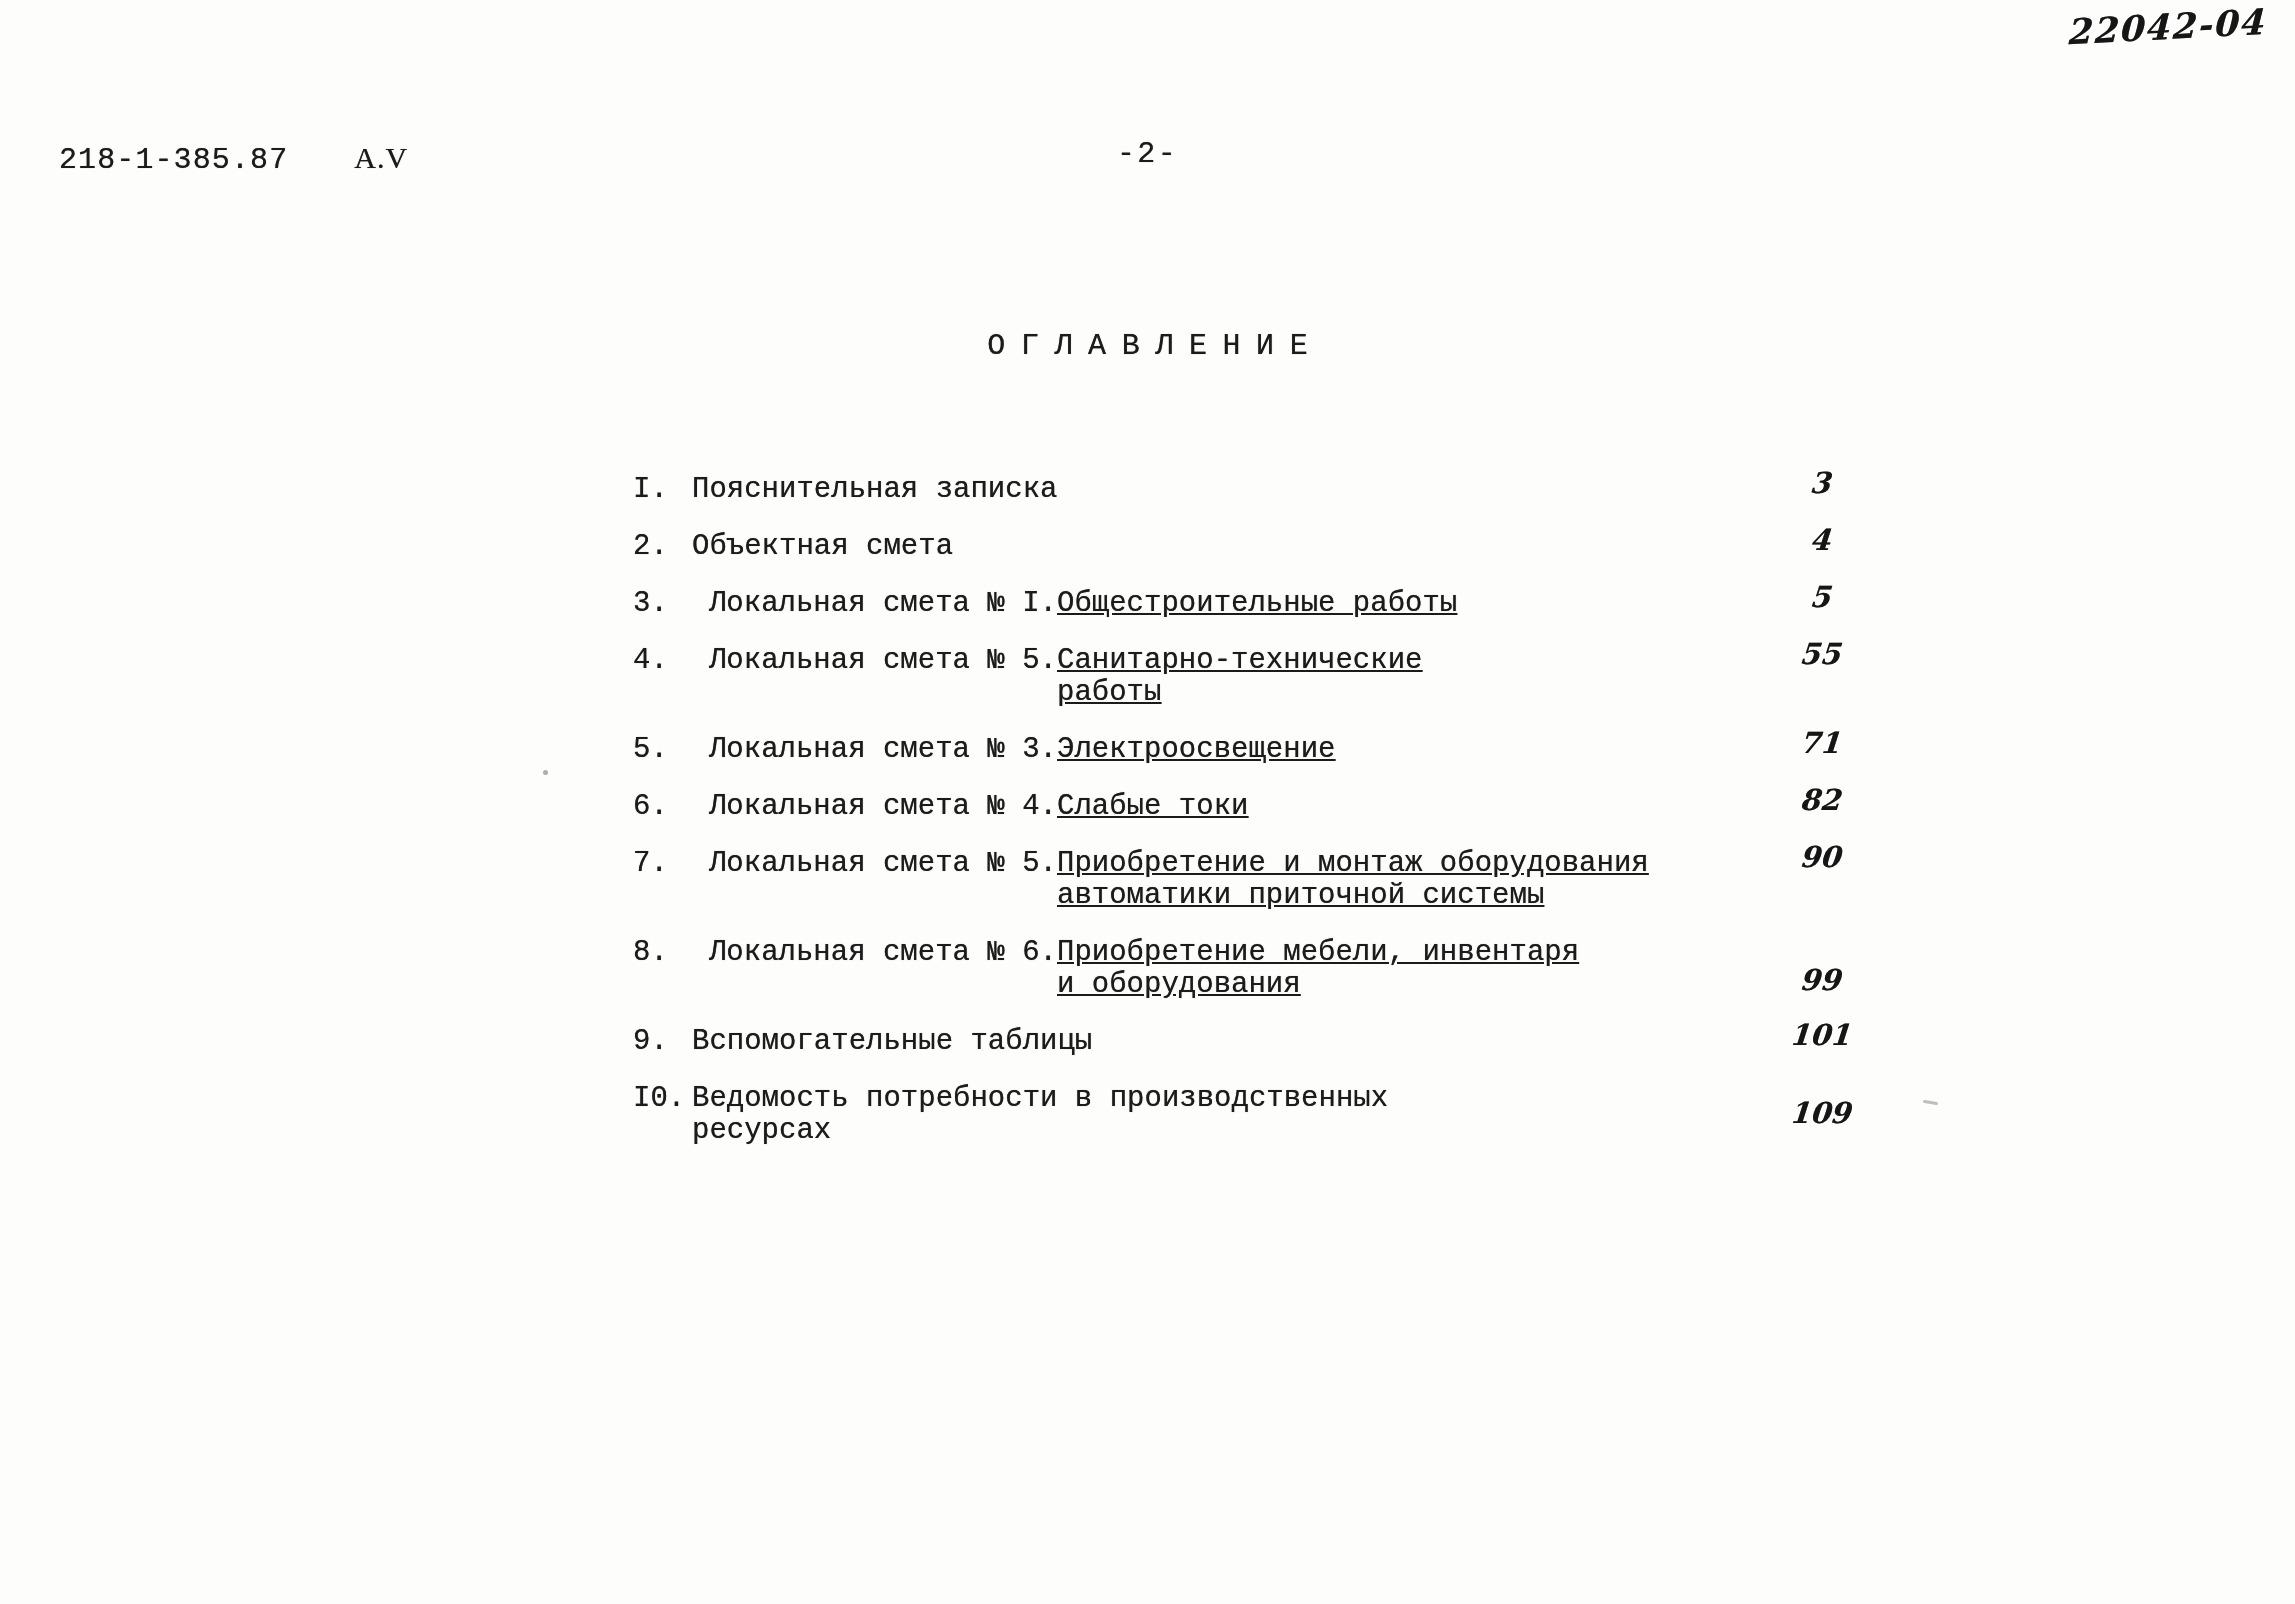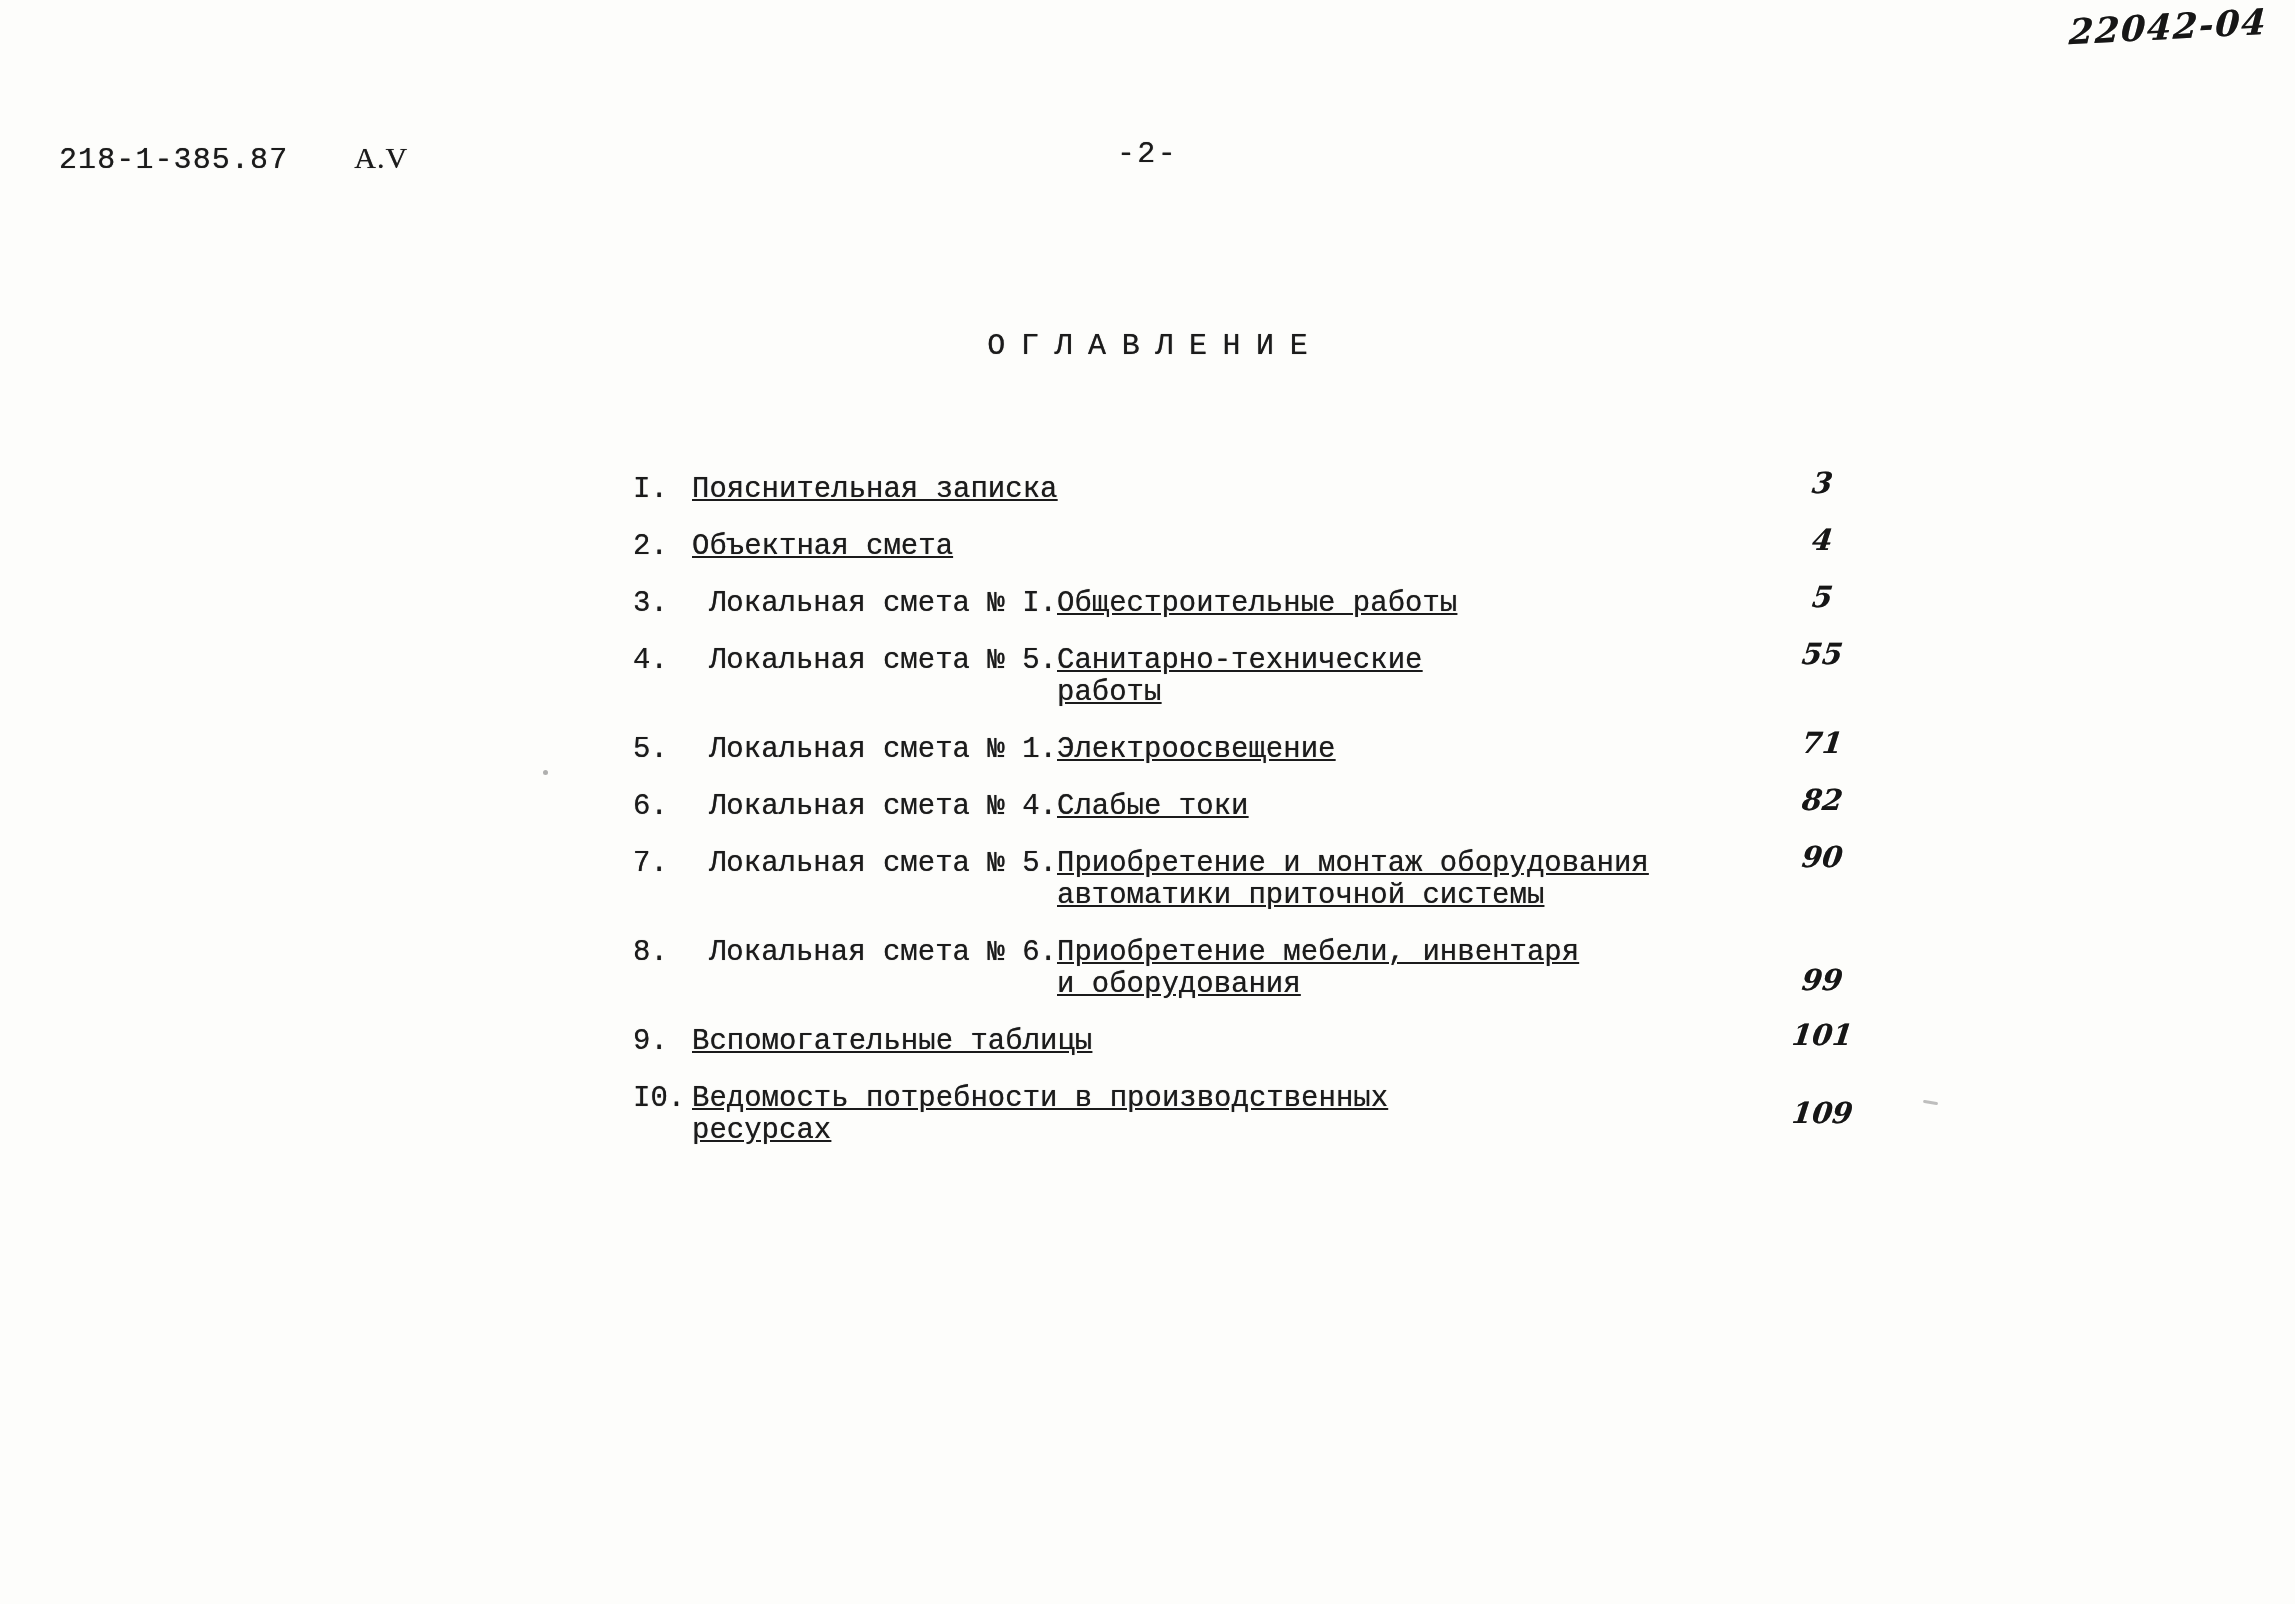--- a/index.html
+++ b/index.html
@@ -47,21 +47,21 @@
   
   .toc{position:absolute;left:633px;top:474px;width:1236px;}
   .toc-row{
     display:flex;align-items:flex-start;
     margin-bottom:25px;
     font-size:29px;line-height:32px;
   }
   .toc-row .num{flex:none;width:59px;}
   .toc-row .label{white-space:pre-line;}
   .toc-row.two-col .label{flex:none;width:365px;text-align:right;}
-  .toc-row:not(.two-col) .label{flex:1;text-decoration:underline;}
+  .toc-row:not(.two-col) .label{flex:1;}
   .toc-row .desc{flex:1;white-space:pre-line;text-decoration:underline;}
   .toc-row .pg{
     flex:none;width:93px;text-align:center;
     font-family:"DejaVu Serif",serif;font-style:italic;
     font-size:29px;margin-top:-6.8px;
     transform:skewX(-7deg);
     text-shadow:0 0 0.6px rgba(20,20,20,.5);
   }
   .toc-row.pg-mid .pg{margin-top:13.5px;}
   .toc-row.pg-low .pg{margin-top:27px;}
@@ -118,21 +118,21 @@
     <div class="toc-row two-col ink">
       <span class="num">4.</span>
       <span class="label">Локальная смета № 5.</span>
       <span class="desc">Санитарно-технические
 работы</span>
       <span class="pg hand">55</span>
     </div>
 
     <div class="toc-row two-col ink">
       <span class="num">5.</span>
-      <span class="label">Локальная смета № 1.</span>
+      <span class="label">Локальная смета № 3.</span>
       <span class="desc">Электроосвещение</span>
       <span class="pg hand">71</span>
     </div>
 
     <div class="toc-row two-col ink">
       <span class="num">6.</span>
       <span class="label">Локальная смета № 4.</span>
       <span class="desc">Слабые токи</span>
       <span class="pg hand">82</span>
     </div>

